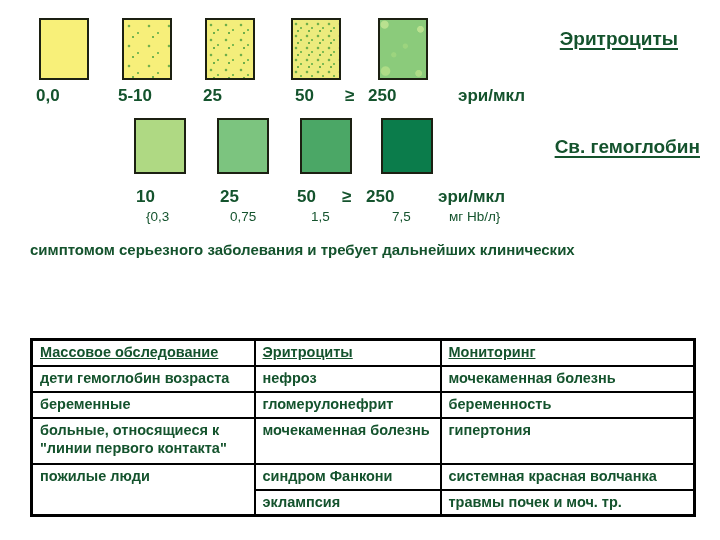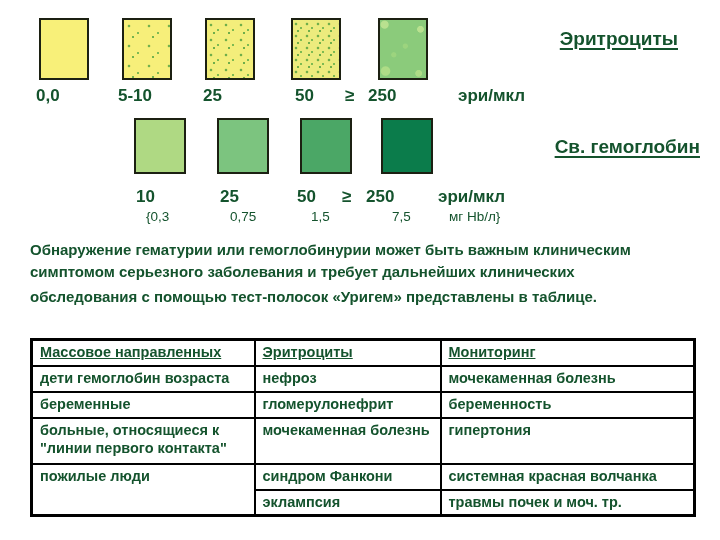--- a/index.html
+++ b/index.html
@@ -188,34 +188,32 @@
   <div class="num row2 hl4">250</div>
   <div class="num row2 hunit">эри/мкл</div>
 
   <div class="sub hs0">{0,3</div>
   <div class="sub hs1">0,75</div>
   <div class="sub hs2">1,5</div>
   <div class="sub hs3">7,5</div>
   <div class="sub hs4">мг Hb/л}</div>
 
   <div class="para">
-    <div class="pline">Обнаружение гематурии или гемоглобинурии может быть важным клиническим</div>
     <div class="pline">симптомом серьезного заболевания и требует дальнейших клинических</div>
-    <div class="pline gap">обследования с помощью тест-полосок «Уригем» представлены в таблице.</div>
   </div>
 
   <table class="ind-table">
     <colgroup>
         <col class="c1">
         <col class="c2">
         <col class="c3">
       </colgroup>
     <tbody>
         <tr class="hrow">
-      <th>Массовое направленных</th>
+      <th>Массовое обследование</th>
       <th>Эритроциты</th>
       <th>Мониторинг</th>
     </tr>
     <tr class="r-std">
       <td>дети гемоглобин возраста</td>
       <td>нефроз</td>
       <td>мочекаменная болезнь</td>
     </tr>
     <tr class="r-std">
       <td>беременные</td>

